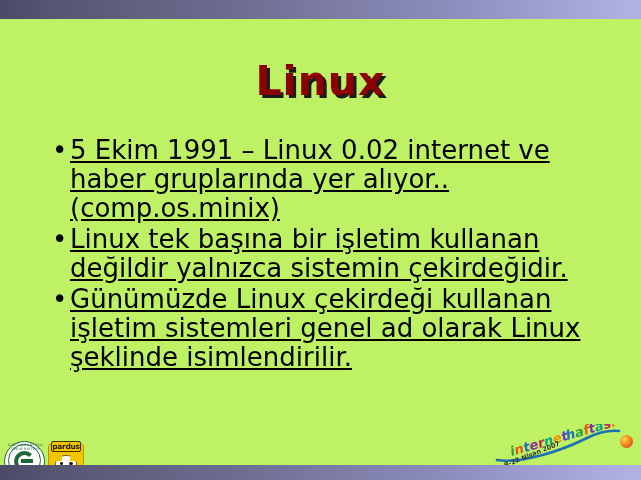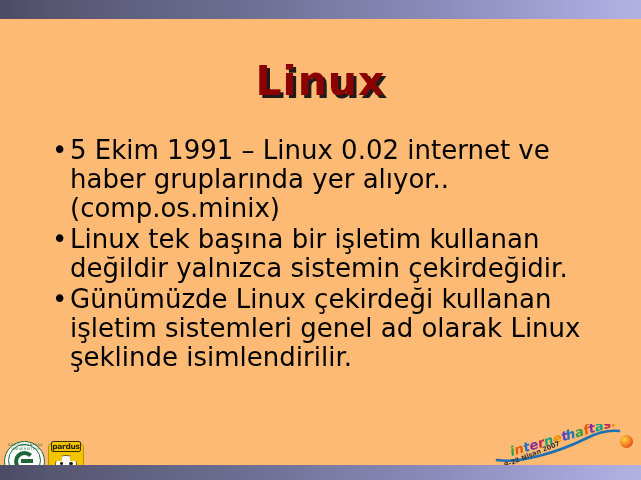--- a/index.html
+++ b/index.html
@@ -8,21 +8,21 @@
     width:641px; height:480px;
     background:#ffffff;
     font-family:"DejaVu Sans", sans-serif;
     overflow:hidden;
   }
 
   #slide {
     position:relative;
     width:641px;
     height:480px;
-    background:#fdba74;
+    background:#bef264;
   }
 
   
   .bar {
     position:absolute;
     left:0;
     width:641px;
     background:linear-gradient(to right, #4b4b68 0%, #565672 8%, #6e6e92 38%, #8f8fc0 72%, #a8a8dc 92%, #b2b2e2 100%);
   }
   #top-bar { top:0; height:19px; }
@@ -66,20 +66,21 @@
     text-align:left;
   }
 
   .bullet-text {
     flex:1 1 auto;
     font-size:26px;
     line-height:29px;
     color:#000000;
     font-family:"DejaVu Sans", sans-serif;
     word-spacing:0px;
+    text-decoration:underline;
   }
 
   
   #footer-left {
     position:absolute;
     left:4px;
     top:420px;
     display:flex;
     align-items:center;
     gap:0;

